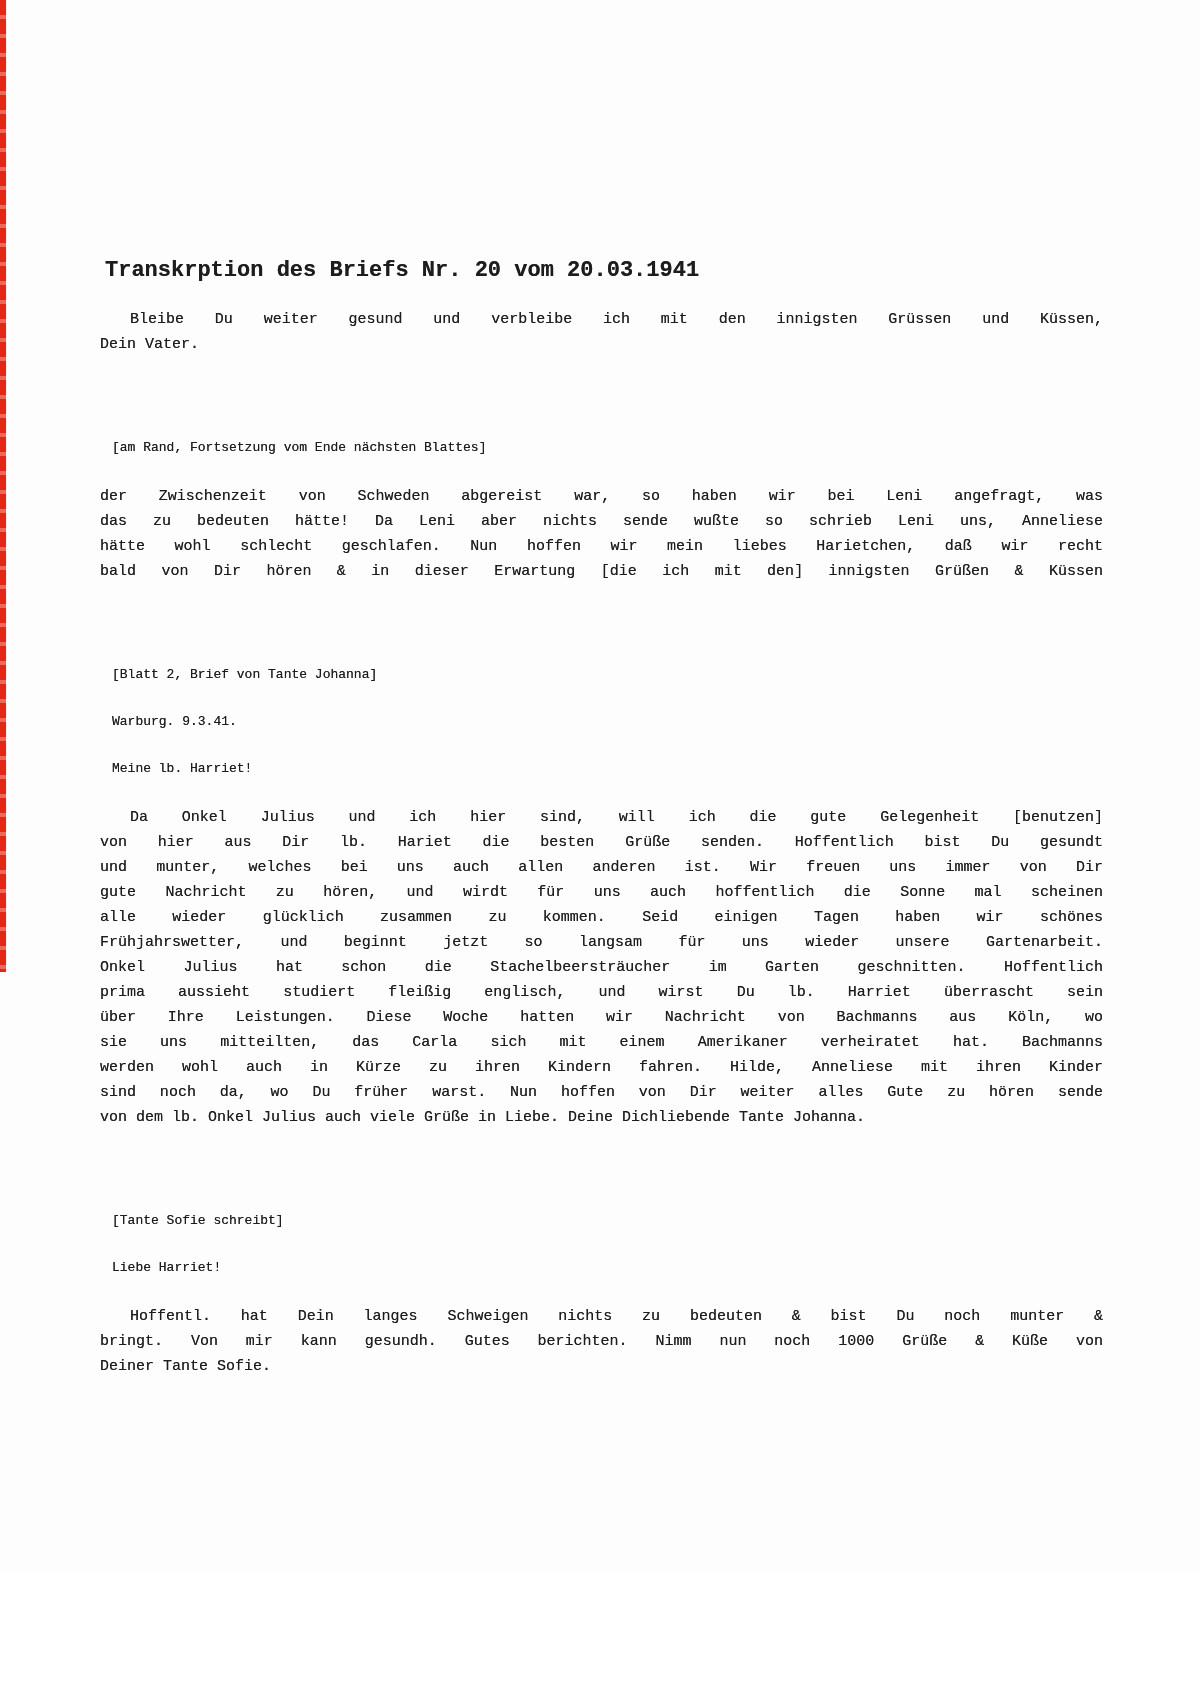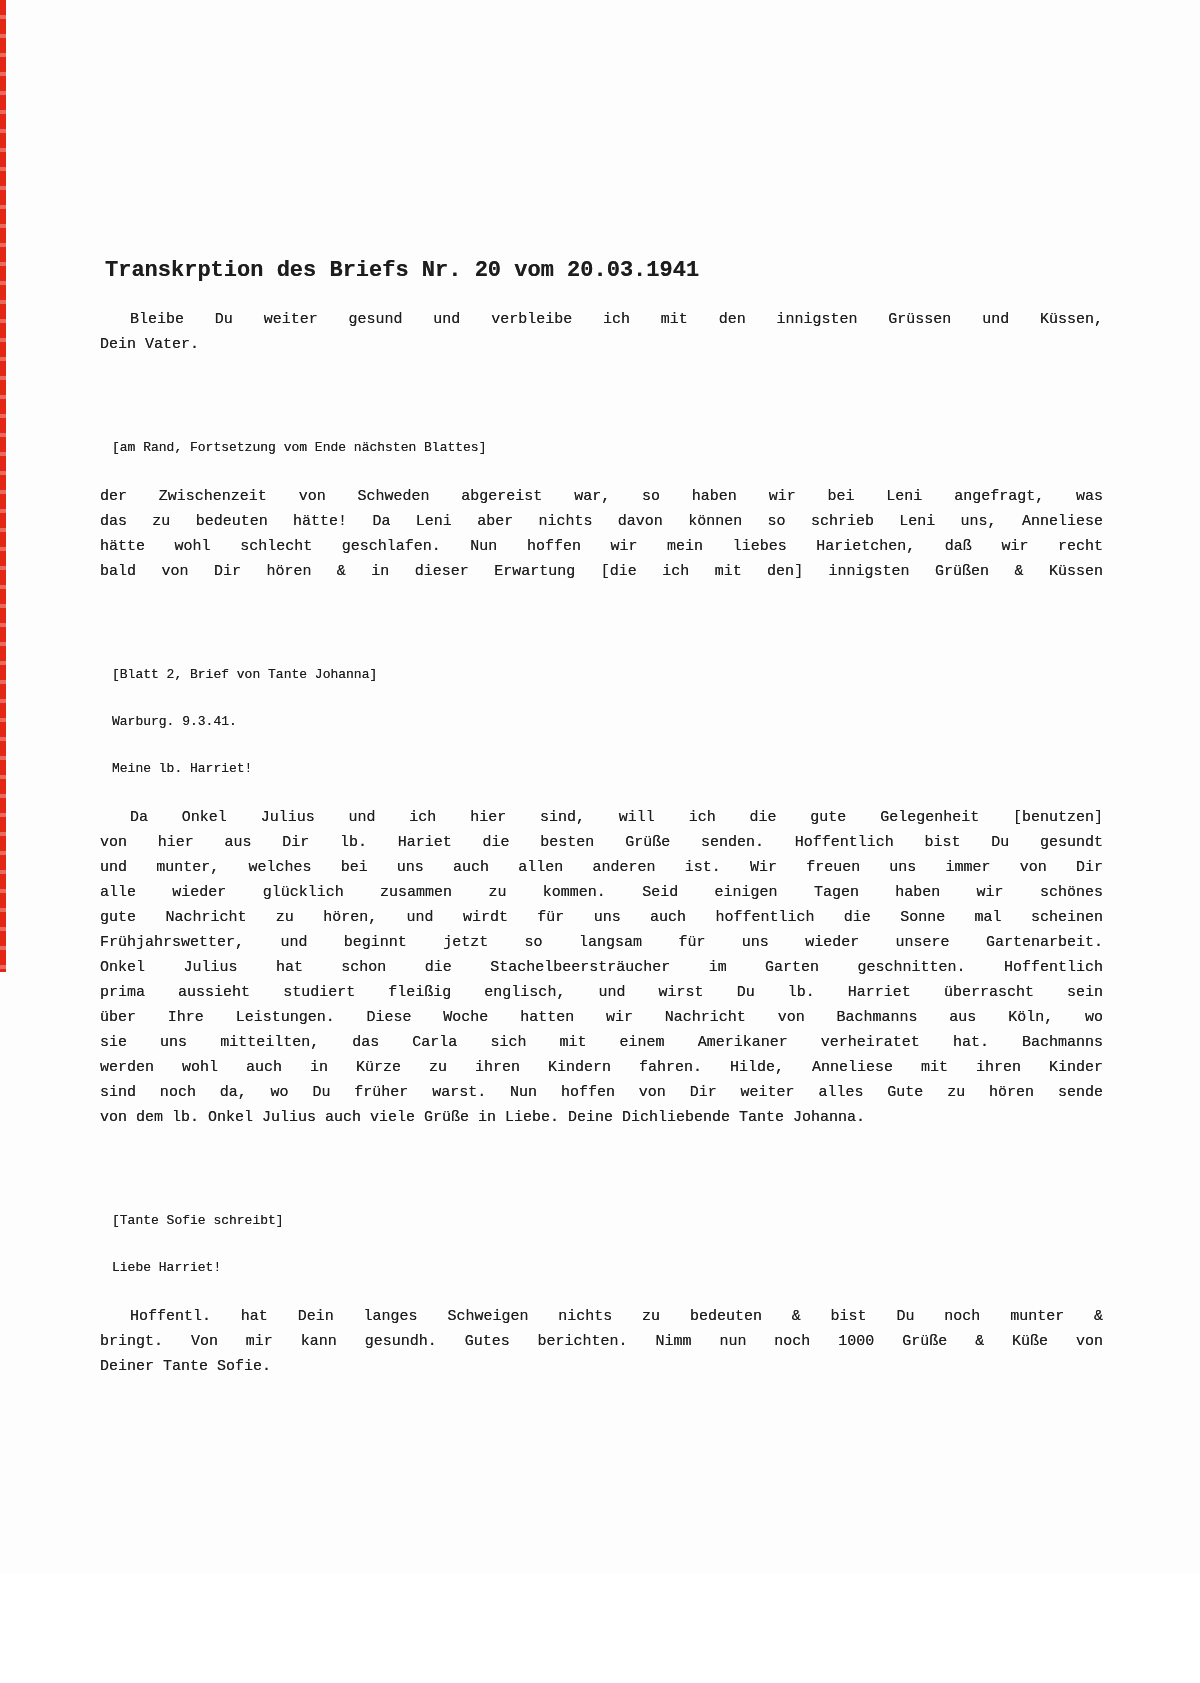--- a/index.html
+++ b/index.html
@@ -73,33 +73,33 @@
   <div class="content">
     <div class="title">Transkrption des Briefs Nr. 20 vom 20.03.1941</div>
     <div>
         <div class="para">
           <div class="tline first">Bleibe Du weiter gesund und verbleibe ich mit den innigsten Grüssen und Küssen,</div>
           <div class="tline last">Dein Vater.</div>
         </div>
         <div class="single annotation">[am Rand, Fortsetzung vom Ende nächsten Blattes]</div>
         <div class="para">
           <div class="tline">der Zwischenzeit von Schweden abgereist war, so haben wir bei Leni angefragt, was</div>
-          <div class="tline">das zu bedeuten hätte! Da Leni aber nichts davon können so schrieb Leni uns, Anneliese</div>
+          <div class="tline">das zu bedeuten hätte! Da Leni aber nichts sende wußte so schrieb Leni uns, Anneliese</div>
           <div class="tline">hätte wohl schlecht geschlafen. Nun hoffen wir mein liebes Harietchen, daß wir recht</div>
           <div class="tline">bald von Dir hören &amp; in dieser Erwartung [die ich mit den] innigsten Grüßen &amp; Küssen</div>
         </div>
         <div class="single annotation">[Blatt 2, Brief von Tante Johanna]</div>
         <div class="single plain">Warburg. 9.3.41.</div>
         <div class="single plain">Meine lb. Harriet!</div>
         <div class="para">
           <div class="tline first">Da Onkel Julius und ich hier sind, will ich die gute Gelegenheit [benutzen]</div>
           <div class="tline">von hier aus Dir lb. Hariet die besten Grüße senden. Hoffentlich bist Du gesundt</div>
           <div class="tline">und munter, welches bei uns auch allen anderen ist. Wir freuen uns immer von Dir</div>
+          <div class="tline">gute Nachricht zu hören, und wirdt für uns auch hoffentlich die Sonne mal scheinen</div>
           <div class="tline">alle wieder glücklich zusammen zu kommen. Seid einigen Tagen haben wir schönes</div>
-          <div class="tline">gute Nachricht zu hören, und wirdt für uns auch hoffentlich die Sonne mal scheinen</div>
           <div class="tline">Frühjahrswetter, und beginnt jetzt so langsam für uns wieder unsere Gartenarbeit.</div>
           <div class="tline">Onkel Julius hat schon die Stachelbeersträucher im Garten geschnitten. Hoffentlich</div>
           <div class="tline">prima aussieht studiert fleißig englisch, und wirst Du lb. Harriet überrascht sein</div>
           <div class="tline">über Ihre Leistungen. Diese Woche hatten wir Nachricht von Bachmanns aus Köln, wo</div>
           <div class="tline">sie uns mitteilten, das Carla sich mit einem Amerikaner verheiratet hat. Bachmanns</div>
           <div class="tline">werden wohl auch in Kürze zu ihren Kindern fahren. Hilde, Anneliese mit ihren Kinder</div>
           <div class="tline">sind noch da, wo Du früher warst. Nun hoffen von Dir weiter alles Gute zu hören sende</div>
           <div class="tline last">von dem lb. Onkel Julius auch viele Grüße in Liebe. Deine Dichliebende Tante Johanna.</div>
         </div>
         <div class="single annotation">[Tante Sofie schreibt]</div>

